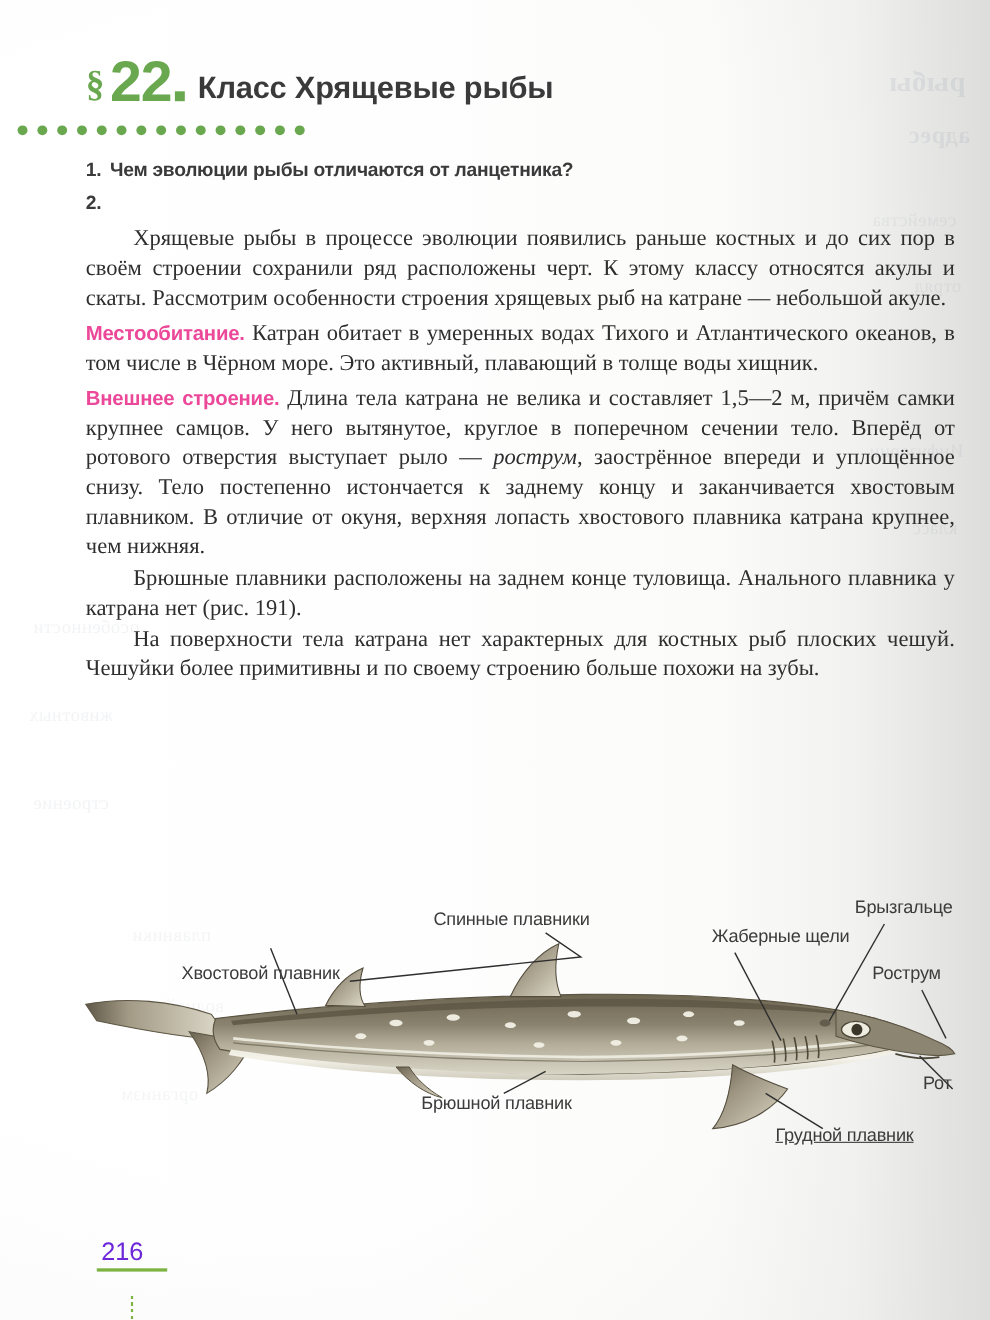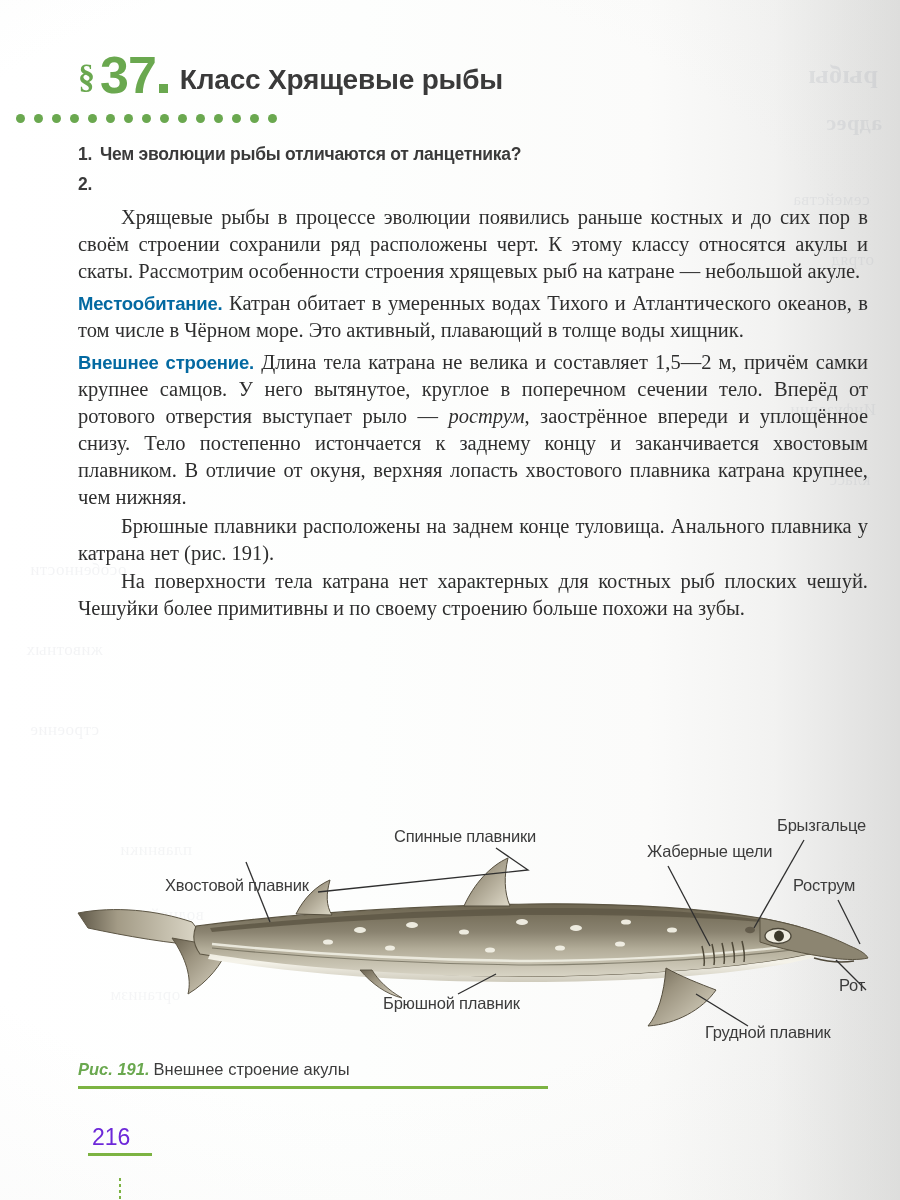--- a/index.html
+++ b/index.html
@@ -83,42 +83,42 @@
 
   
   .body{position:absolute;left:78px;top:204px;width:790px;}
   .para{
     font-size:20.5px;line-height:1.32;color:#2e2e2e;
     text-align:justify;margin:0 0 1px 0;
   }
   .para.indent{text-indent:2.1em;}
   .lead{
     font-family:"Liberation Sans",sans-serif;
-    font-weight:bold;color:#0369a1;font-size:18.5px;
+    font-weight:bold;color:#ec4899;font-size:18.5px;
     letter-spacing:-.2px;
   }
   .para em{font-style:italic;}
   .gap{height:4px;}
 
   
   .figure{position:absolute;left:60px;top:818px;width:820px;height:260px;}
   .fig-svg{position:absolute;left:0;top:0;}
   .flabel{
     position:absolute;
     font-family:"Liberation Sans",sans-serif;
     font-size:16.5px;color:#3c3c3c;white-space:nowrap;letter-spacing:-.2px;
   }
   .lbl-tail{left:105px;top:22px;margin-top:36px;}
   .lbl-dorsal{left:334px;top:9px;}
   .lbl-gill{left:572px;top:24px;margin-left:15px;}
   .lbl-spir{left:717px;top:-2px;}
   .lbl-rostr{left:733px;top:58px;}
   .lbl-mouth{left:779px;top:158px;}
   .lbl-belly{left:323px;top:176px;}
-  .lbl-pect{left:645px;top:205px;}
+  .lbl-pect{left:645px;top:205px;text-decoration:underline;}
 
   
   .caption{position:absolute;left:78px;top:1060px;width:470px;}
   .cap-line{
     font-family:"Liberation Sans",sans-serif;font-size:16.5px;color:#3c3c3c;
   }
   .cap-num{color:#6aa84f;font-weight:bold;font-style:italic;margin-right:4px;}
   .cap-rule{margin-top:7px;height:3px;width:470px;background:#7cb342;}
 
   
@@ -148,21 +148,21 @@
 <div class="bleed b8">животных</div>
 <div class="bleed b9">строение</div>
 <div class="bleed b10">плавники</div>
 <div class="bleed b11">водной</div>
 <div class="bleed b12">организм</div>
 
 <div class="content">
 
   <div class="head">
     <span class="sect-sign">§</span>
-    <span class="sect-num"><span>37</span><i class="sect-dot"></i></span>
+    <span class="sect-num"><span>22</span><i class="sect-dot"></i></span>
     <span class="head-title">Класс Хрящевые рыбы</span>
   </div>
 
   <div class="dotrow" id="dotrow">
       <i></i>
       <i></i>
       <i></i>
       <i></i>
       <i></i>
       <i></i>
@@ -315,26 +315,20 @@
     <div class="flabel lbl-tail">Хвостовой плавник</div>
     <div class="flabel lbl-dorsal">Спинные плавники</div>
     <div class="flabel lbl-gill">Жаберные щели</div>
     <div class="flabel lbl-spir">Брызгальце</div>
     <div class="flabel lbl-rostr">Рострум</div>
     <div class="flabel lbl-mouth">Рот</div>
     <div class="flabel lbl-belly">Брюшной плавник</div>
     <div class="flabel lbl-pect">Грудной плавник</div>
   </div>
 
-  <div class="caption">
-    <div class="cap-line">
-      <span class="cap-num">Рис. 191.</span><span>Внешнее строение акулы</span>
-    </div>
-    <div class="cap-rule"></div>
-  </div>
 
   <div class="footer">
     <div class="pagenum">216</div>
     <div class="foot-rule"></div>
     <div class="foot-tail"></div>
   </div>
 
 </div>
 
 </body></html>

